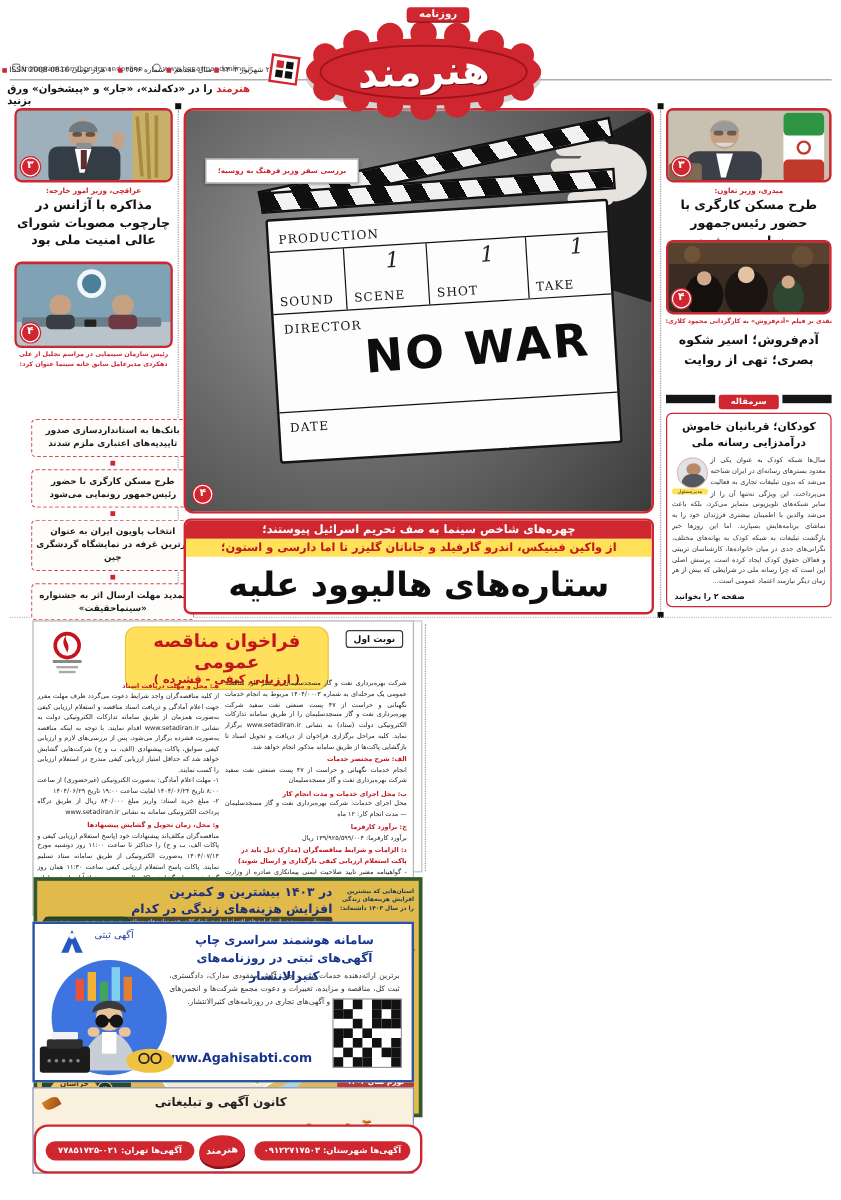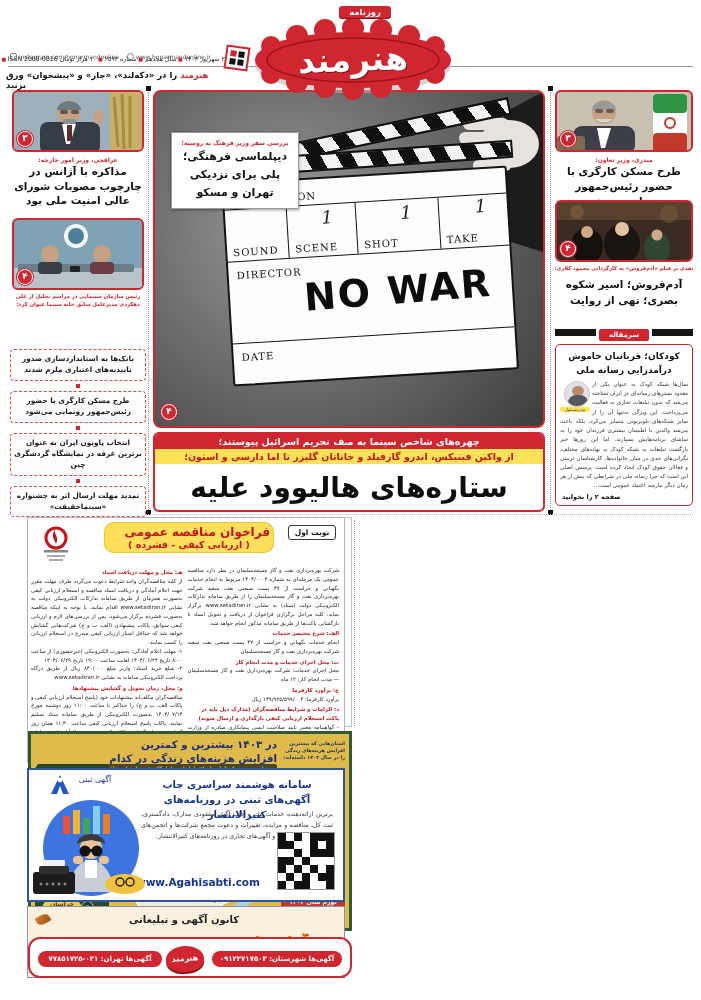--- a/index.html
+++ b/index.html
@@ -69,21 +69,21 @@
   .leaderbox{border:1px solid #b9c6d2;background:#fdfdfa;}
   .leadtitle{font-size:13px;font-weight:bold;color:#1e3a66;text-align:center;line-height:1.6;}
   .leadbody{font-size:6px;line-height:1.8;color:#444;}
   .qr{display:grid;grid-template-columns:repeat(7,1fr);grid-auto-rows:1fr;background:#fff;border:1px solid #999;}
   .qr i{display:block;}
   .qr i.k{background:#111;}
   
   .tenderbox{border:1px solid #b5b5b5;background:#fff;}
   .noblabel{border:1.5px solid #3a3a3a;border-radius:3px;font-size:7.5px;font-weight:bold;text-align:center;line-height:13px;color:#111;background:#fff;}
   .tbanner{background:#ffdf5c;border-radius:10px;text-align:center;padding:3px 4px;box-shadow:0 0 0 1px #e8c53e inset;}
-  .tbanner .l1{font-size:12px;font-weight:800;color:#c3161c;text-align:right;}
+  .tbanner .l1{font-size:15px;font-weight:800;color:#c3161c;}
   .tbanner .l2{font-size:9.5px;font-weight:800;color:#c3161c;}
   .tcols{display:flex;gap:5px;direction:rtl;}
   .tcol{width:152px;font-size:5.4px;line-height:1.62;color:#222;}
   .tcol .h{color:#c3161c;font-weight:bold;margin-top:2px;}
   .tcol .p{text-align:justify;}
   .tfoot{background:#cf2630;color:#fff;font-size:6.4px;font-weight:bold;text-align:center;line-height:13px;border-radius:2px;}
   
   .info{background:#e0ba4b;border:3px solid #2e5a35;}
   .infotitle{font-size:10.3px;font-weight:800;color:#1d2f7c;line-height:1.35;text-align:right;}
   .infomost{font-size:4.9px;font-weight:bold;color:#15355e;line-height:1.45;}
@@ -218,21 +218,21 @@
       <circle cx="40" cy="34" r="9" fill="#c7a183"></circle>
       <rect x="28" y="42" width="24" height="12" rx="4" fill="#3a3f45"></rect>
       <circle cx="92" cy="34" r="9" fill="#c7a183"></circle>
       <rect x="80" y="42" width="24" height="12" rx="4" fill="#6e3a44"></rect>
       <rect x="60" y="46" width="10" height="6" rx="1" fill="#222"></rect>
     </svg>
     <div class="badge" style="left:3px;bottom:3px;">۴</div>
   </div>
   <div class="abs kick ctr" style="right:555px;top:293px;width:136px;font-size:5.3px;line-height:1.5;">رئیس سازمان سینمایی در مراسم تجلیل از علی دهکردی مدیرعامل سابق خانه سینما عنوان کرد:</div>
 
-  <div class="abs" style="right:555px;top:349px;width:136px;">
+  <div class="abs" style="right:539px;top:349px;width:136px;">
     <div class="brief">بانک‌ها به استانداردسازی صدور تاییدیه‌های اعتباری ملزم شدند</div>
     <div class="sepsq"></div>
     <div class="brief">طرح مسکن کارگری با حضور رئیس‌جمهور رونمایی می‌شود</div>
     <div class="sepsq"></div>
     <div class="brief">انتخاب پاویون ایران به عنوان برترین غرفه در نمایشگاه گردشگری چین</div>
     <div class="sepsq"></div>
     <div class="brief">تمدید مهلت ارسال اثر به جشنواره «سینماحقیقت»</div>
   </div>
 
   <div class="abs photo scene-bg" style="left:153px;top:90px;width:392px;height:338px;border-width:2.5px;border-radius:8px;">
@@ -276,21 +276,20 @@
         <span class="slab abs" style="left:8px;top:8px;">DIRECTOR</span>
         <div class="nowar abs ctr" style="left:60px;right:6px;top:16px;transform:rotate(-1deg);">NO WAR</div>
       </div>
       <div style="height:38px;position:relative;">
         <span class="slab abs" style="left:8px;top:8px;">DATE</span>
       </div>
     </div>
 
     <div class="abs" style="right:244px;top:40px;width:128px;background:#fff;border:1px solid #9a9a9a;padding:6px 5px;box-shadow:0 1px 3px rgba(0,0,0,0.4);">
       <div class="kick ctr" style="font-size:6px;">بررسی سفر وزیر فرهنگ به روسیه؛</div>
-      <div class="headline ctr" style="font-size:11px;line-height:1.65;margin-top:2px;">دیپلماسی فرهنگی؛ پلی برای نزدیکی تهران و مسکو</div>
     </div>
     <div class="badge" style="left:6px;bottom:6px;">۴</div>
   </div>
 
   <div class="abs" style="left:153px;top:432px;width:392px;height:80px;border:2.5px solid #cf2630;border-radius:6px;overflow:hidden;background:#fff;">
     <div class="strip-red ctr">چهره‌های شاخص سینما به صف تحریم اسرائیل پیوستند؛</div>
     <div class="strip-yel ctr">از واکین فینیکس، اندرو گارفیلد و جاناتان گلیزر تا اما دارسی و استون؛</div>
     <div class="mainhead ctr">ستاره‌های هالیوود علیه اسرائیل!</div>
   </div>
 

